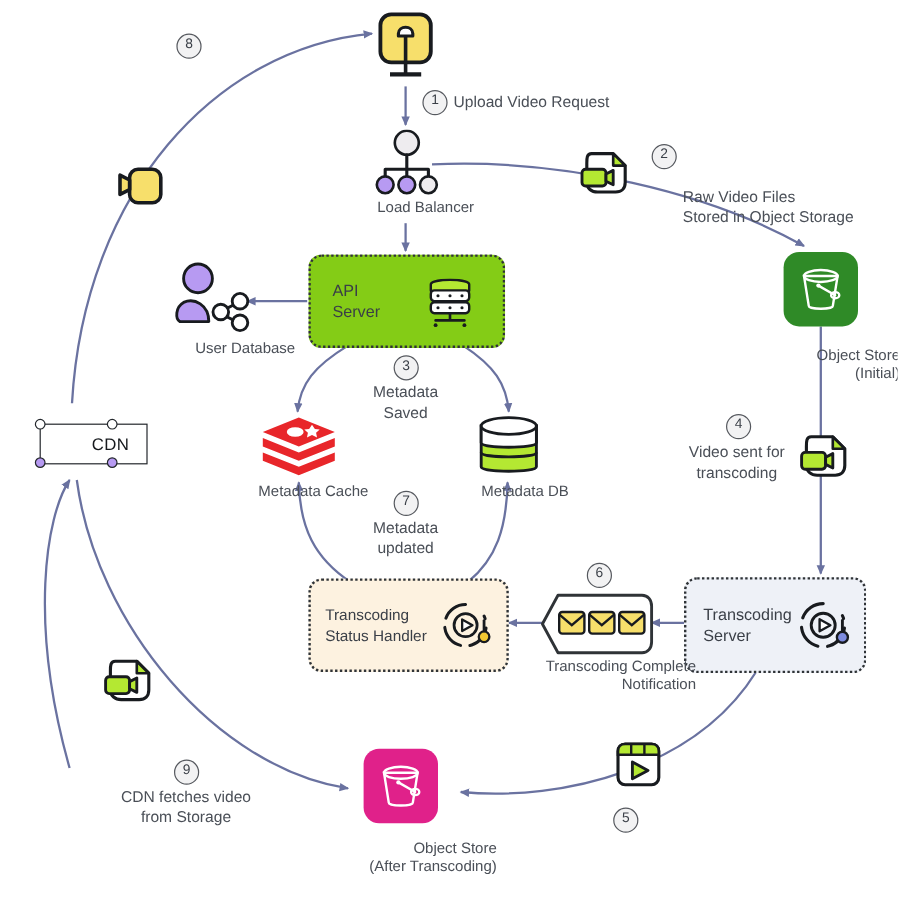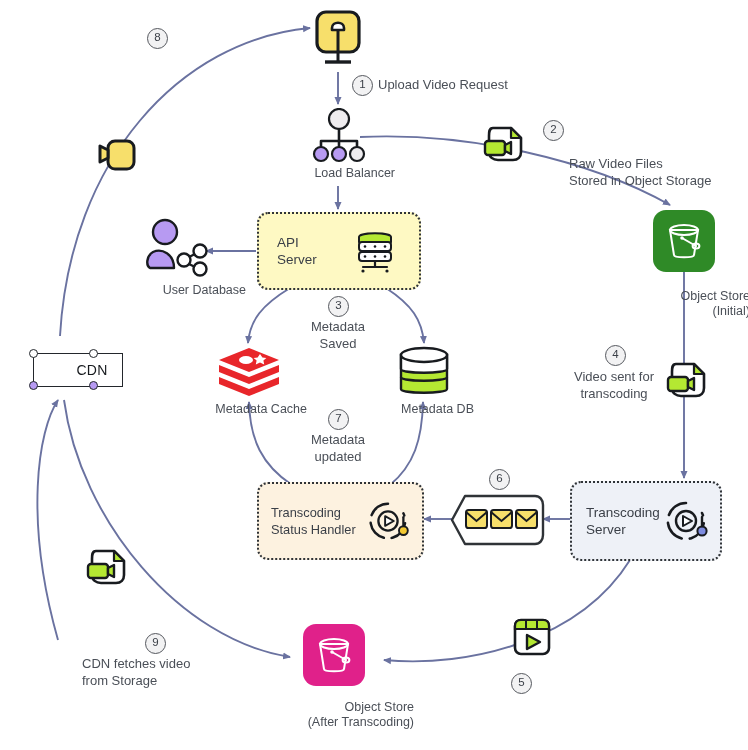--- a/index.html
+++ b/index.html
@@ -9,21 +9,21 @@
   svg.layer{position:absolute;left:0;top:0;width:748px;height:750px;}
   .node{position:absolute;}
   .lbl{position:absolute;text-align:right;color:#4a4f57;font-size:12.5px;
        line-height:15px;white-space:pre-line;}
   .boxlabel{color:#3a3f47;font-size:13.5px;line-height:17px;white-space:pre-line;}
   .stepnum{position:absolute;width:19px;height:19px;border-radius:50%;
            border:1.4px solid #55585e;background:#f2f2f3;color:#3a3f47;
            font-size:11.5px;line-height:17px;text-align:center;font-weight:400;}
   .steptxt{position:absolute;color:#4a4f57;font-size:13px;line-height:17px;
            white-space:pre-line;}
-  .apibox{position:absolute;background:#fef9c3;border:2.2px dotted #2f3337;
+  .apibox{position:absolute;background:#84cc16;border:2.2px dotted #2f3337;
           border-radius:11px;display:flex;align-items:center;}
   .tsbox{position:absolute;background:#fdf2e0;border:2.2px dotted #2f3337;
          border-radius:11px;display:flex;align-items:center;}
   .tsrvbox{position:absolute;background:#eef1f7;border:2.2px dotted #2f3337;
            border-radius:11px;display:flex;align-items:center;}
   .objstore{position:absolute;width:62px;height:62px;border-radius:13px;
             display:flex;align-items:center;justify-content:center;}
   .cdnbox{position:absolute;border:1.8px solid #23272c;background:#fff;
           display:flex;align-items:center;justify-content:center;
           font-size:14px;color:#16191d;font-weight:400;letter-spacing:.3px;}
@@ -182,20 +182,22 @@
       <g>
         <rect x="17" y="18" width="21" height="18" rx="2.6" fill="#f7df6b" stroke="#181b1f" stroke-width="2"></rect>
         <path d="M17,20 L27.5,29 L38,20" fill="none" stroke="#181b1f" stroke-width="2"></path>
         <rect x="42" y="18" width="21" height="18" rx="2.6" fill="#f7df6b" stroke="#181b1f" stroke-width="2"></rect>
         <path d="M42,20 L52.5,29 L63,20" fill="none" stroke="#181b1f" stroke-width="2"></path>
         <rect x="67" y="18" width="21" height="18" rx="2.6" fill="#f7df6b" stroke="#181b1f" stroke-width="2"></rect>
         <path d="M67,20 L77.5,29 L88,20" fill="none" stroke="#181b1f" stroke-width="2"></path>
       </g>
     </svg>
   </div>
+  <div class="lbl" style="left:420px;top:548px;width:160px;">Transcoding Complete
+Notification</div>
 
   <div class="tsbox" style="left:257px;top:482px;width:163px;height:74px;">
     <div class="boxlabel" style="margin-left:12px;width:92px;font-size:12.8px;">Transcoding
 Status Handler</div>
     <svg width="50" height="50" viewBox="0 0 52 52">
       <path d="M26,8 A18,18 0 1,0 42,18" fill="none" stroke="#181b1f" stroke-width="2.6" stroke-linecap="round" stroke-dasharray="22 8"></path>
       <circle cx="26" cy="26" r="10" fill="none" stroke="#181b1f" stroke-width="2.4"></circle>
       <path d="M23,21 L32,26 L23,31 Z" fill="#fff" stroke="#181b1f" stroke-width="2" stroke-linejoin="round"></path>
       <circle cx="42" cy="36" r="4.6" fill="#f2c832" stroke="#181b1f" stroke-width="2"></circle>
       <path d="M42,31 L42,22" stroke="#181b1f" stroke-width="2.4" stroke-linecap="round"></path>
@@ -284,16 +286,16 @@
 
   <div class="stepnum" style="left:489px;top:469px;">6</div>
 
   <div class="stepnum" style="left:328px;top:409px;">7</div>
   <div class="steptxt" style="left:293px;top:431px;width:90px;text-align:center;">Metadata
 updated</div>
 
   <div class="stepnum" style="left:147px;top:28px;">8</div>
 
   <div class="stepnum" style="left:145px;top:633px;">9</div>
-  <div class="steptxt" style="left:82px;top:655px;width:146px;">CDN fetches video
+  <div class="steptxt" style="left:82px;top:655px;width:146px;text-align:center;">CDN fetches video
 from Storage</div>
 
 </div>
 
 </body></html>

